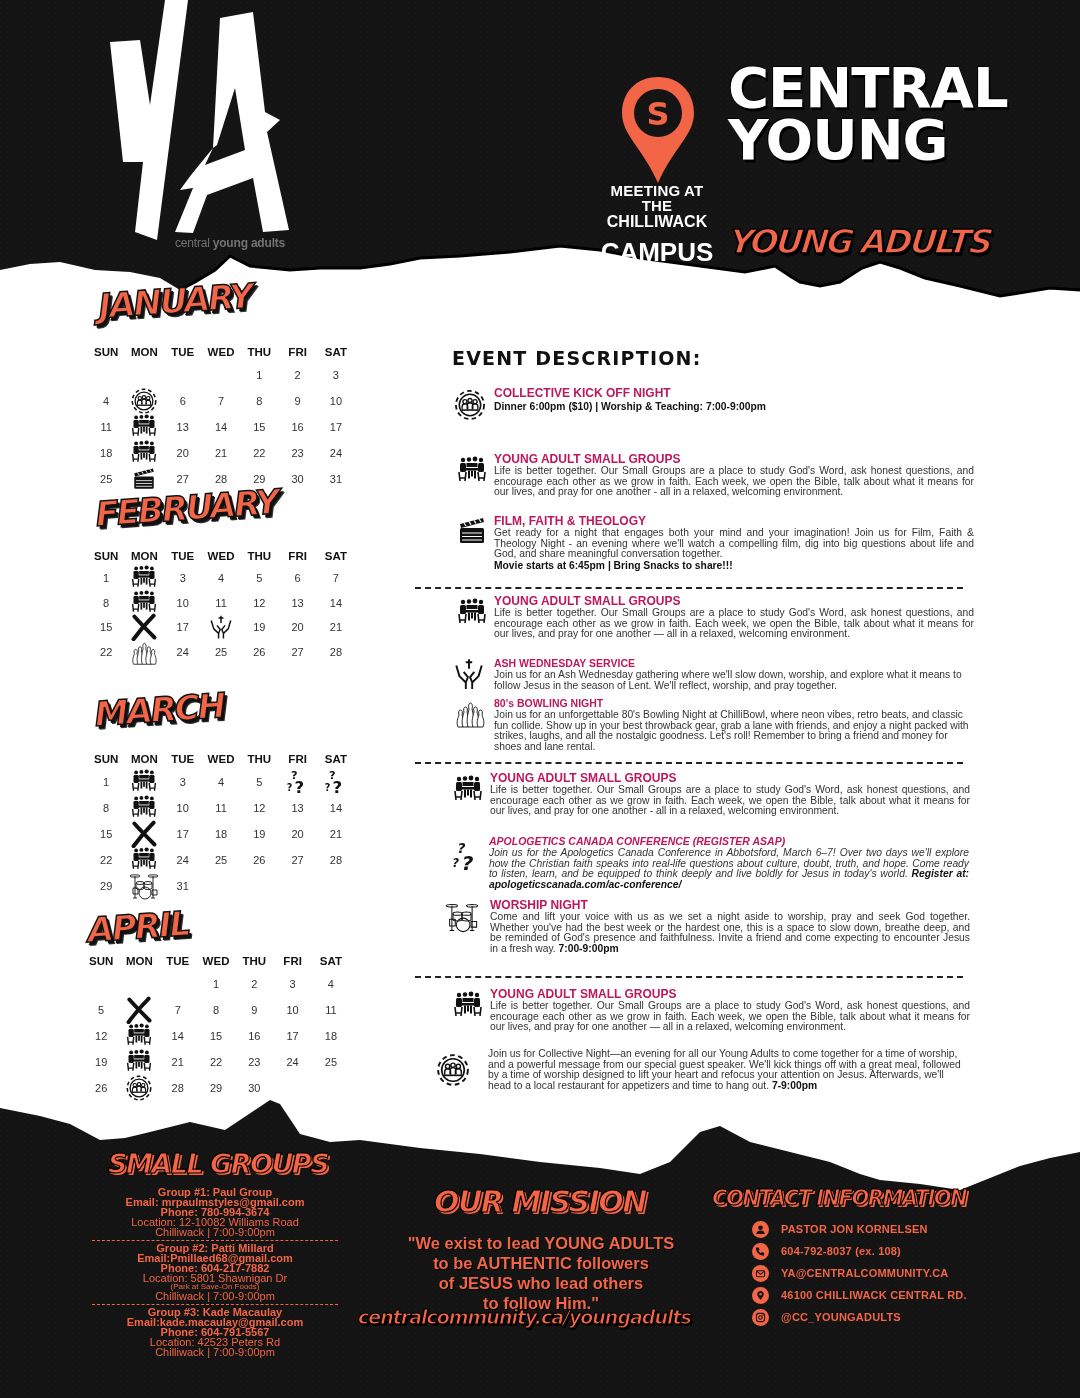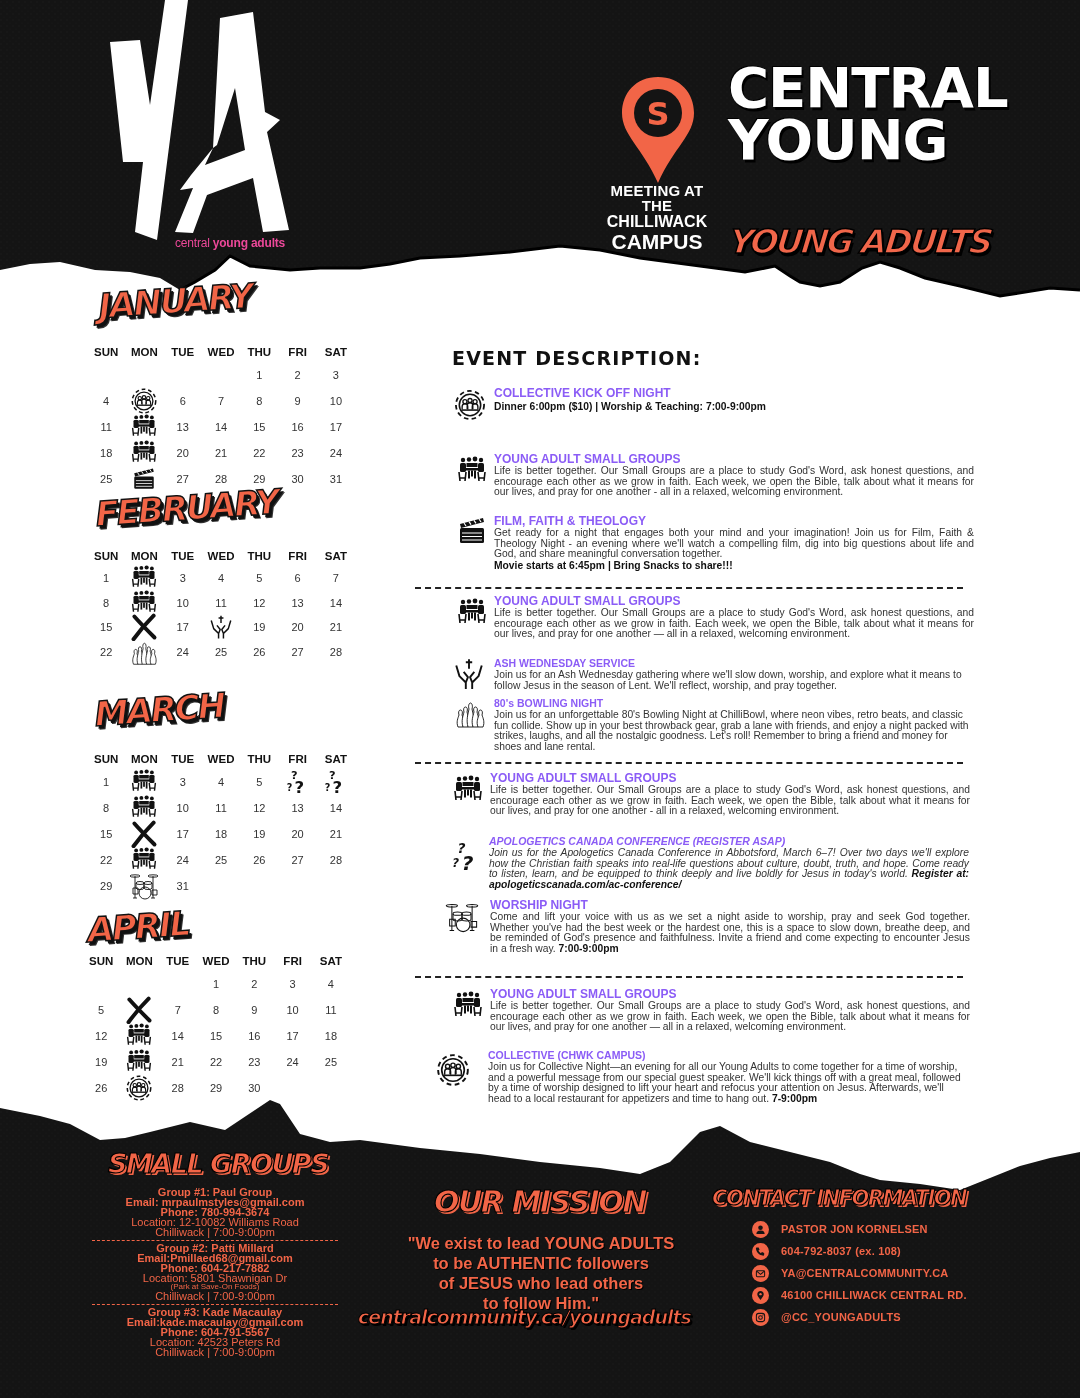--- a/index.html
+++ b/index.html
@@ -4,50 +4,50 @@
 <style>
   * { box-sizing: border-box; margin: 0; padding: 0; }
   html, body { width: 1080px; height: 1398px; }
   body { position: relative; background: #ffffff; font-family: "Liberation Sans", sans-serif; color: #1a1a1a; overflow: hidden; }
 
   .bg-top { position: absolute; left: 0; top: 0; width: 1080px; height: 340px; }
   .bg-bottom { position: absolute; left: 0; top: 1080px; width: 1080px; height: 318px; }
 
   
   .ya-logo { position: absolute; left: 105px; top: 0; width: 200px; height: 260px; }
-  .ya-sub { position: absolute; left: 175px; top: 236px; color: #ec4899; font-size: 12px; letter-spacing: -0.2px; }
+  .ya-sub { position: absolute; left: 175px; top: 236px; color: #737373; font-size: 12px; letter-spacing: -0.2px; }
   .ya-sub b { font-weight: 700; }
 
   
   .pin { position: absolute; left: 618px; top: 75px; width: 80px; height: 110px; }
   .meeting { position: absolute; left: 596px; top: 183px; width: 122px; color: #fff; font-weight: 700; text-align: center; line-height: 1; }
   .meeting .l1 { font-size: 15px; display: block; letter-spacing: 0.2px; }
   .meeting .l2 { font-size: 16px; display: block; margin-top: 1px; }
-  .meeting .l3 { font-size: 21px; display: block; margin-top: 1px; }
+  .meeting .l3 { font-size: 26px; display: block; margin-top: 9px; }
 
   .big-title { position: absolute; left: 728px; top: 62px; color: #fff; font-weight: 900; font-size: 56px; line-height: 52px; letter-spacing: -1px; text-shadow: 2px 3px 0 #000, -1px -1px 0 #000; font-family: "DejaVu Sans", sans-serif; }
   .big-title span { display: block; }
   .sub-title { position: absolute; left: 730px; top: 222px; color: #f0664a; font-weight: 900; font-style: italic; font-size: 33px; letter-spacing: -2px; -webkit-text-stroke: 1.5px #000; text-shadow: 2px 3px 0 #000; font-family: "DejaVu Sans", sans-serif; transform: skewX(-6deg); }
 
   
   .month-title { position: absolute; color: #f26547; font-weight: 900; font-style: italic; font-family: "DejaVu Sans", sans-serif; letter-spacing: -2px; -webkit-text-stroke: 1.5px #111; text-shadow: 2px 3px 0 #111, 3px 4px 0 #333; transform: rotate(-4deg); transform-origin: left bottom; }
 
   
   .cal { position: absolute; }
   .cal-head, .cal-row { display: grid; grid-template-columns: repeat(7, 38.3px); }
   .cal-head span { font-weight: 700; font-size: 11.5px; text-align: center; color: #111; }
   .cal-row { height: 26px; align-items: center; }
   .cal-cell { position: relative; text-align: center; font-size: 11px; color: #333; height: 26px; line-height: 26px; }
   .cal-cell svg { position: absolute; left: 50%; top: 50%; transform: translate(-50%, -50%); }
 
   
   .ev-heading { position: absolute; left: 452px; top: 347px; font-family: "DejaVu Sans", sans-serif; font-weight: 900; font-size: 19px; letter-spacing: 1.2px; color: #111; }
   .event { position: absolute; width: 480px; }
   .event .ev-icon { position: absolute; left: -42px; top: 0; }
-  .event h4 { font-size: 12px; font-weight: 700; color: #8b5cf6; line-height: 13px; }
+  .event h4 { font-size: 12px; font-weight: 700; color: #be185d; line-height: 13px; }
   .event p { font-size: 10.3px; line-height: 10.6px; color: #333; text-align: justify; }
   .event p b { color: #111; }
   .event .extra { font-size: 10.3px; font-weight: 700; color: #111; line-height: 12px; }
   .divider { position: absolute; border-top: 2px dashed #222; height: 0; }
 
   
   .sec-title { position: absolute; color: #f26547; font-weight: 900; font-style: italic; font-family: "DejaVu Sans", sans-serif; -webkit-text-stroke: 1.2px #000; text-shadow: 2px 2px 0 #f26547, 0 0 0 #000; letter-spacing: -1.5px; }
   .groups { position: absolute; left: 92px; top: 1187px; width: 246px; text-align: center; color: #f26547; }
   .group .g1, .group .g2, .group .g3 { font-weight: 700; font-size: 11px; line-height: 10px; display: block; }
   .group .g4, .group .g6 { font-size: 11px; line-height: 10px; display: block; }
@@ -563,21 +563,20 @@
       <use href="#ic-group"></use>
     </svg>
   <h4>YOUNG ADULT SMALL GROUPS</h4>
   <p>Life is better together. Our Small Groups are a place to study God's Word, ask honest questions, and encourage each other as we grow in faith. Each week, we open the Bible, talk about what it means for our lives, and pray for one another — all in a relaxed, welcoming environment.</p>
 </div>
 
 <div class="event" style="left:488px; top:1049px;">
   <svg class="ev-icon" width="38" height="38" style="left:-54px;top:2px;">
       <use href="#ic-collective"></use>
     </svg>
-  <h4 style="font-size:10.5px;">COLLECTIVE (CHWK CAMPUS)</h4>
   <p style="text-align:left;"><span>Join us for Collective Night—an evening for all our Young Adults to come together for a time of worship, and a powerful message from our special guest speaker. We'll kick things off with a great meal, followed by a time of worship designed to lift your heart and refocus your attention on Jesus. Afterwards, we'll head to a local restaurant for appetizers and time to hang out.</span>  <b>7-9:00pm</b></p>
 </div>
 
 <div class="sec-title" style="left:108px; top:1148px; font-size:27px;">SMALL GROUPS</div>
 <div class="groups">
   <div class="group">
     <span class="g1">Group #1:  Paul Group</span>
     <span class="g2">Email: mrpaulmstyles@gmail.com</span>
     <span class="g3">Phone: 780-994-3674</span>
     <span class="g4">Location:  12-10082 Williams Road</span>

